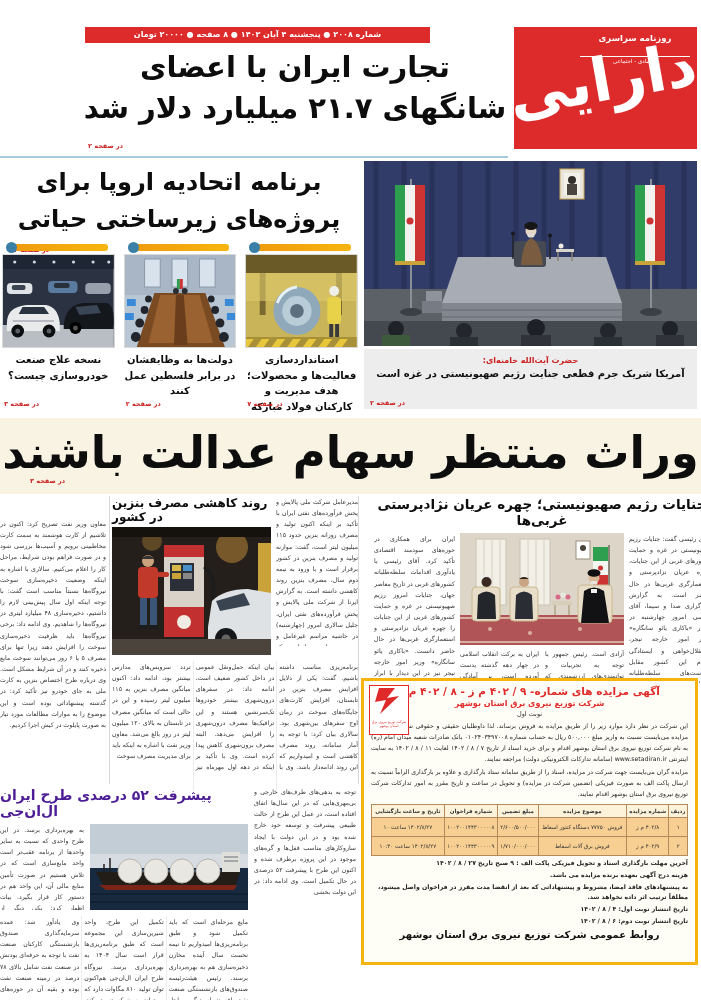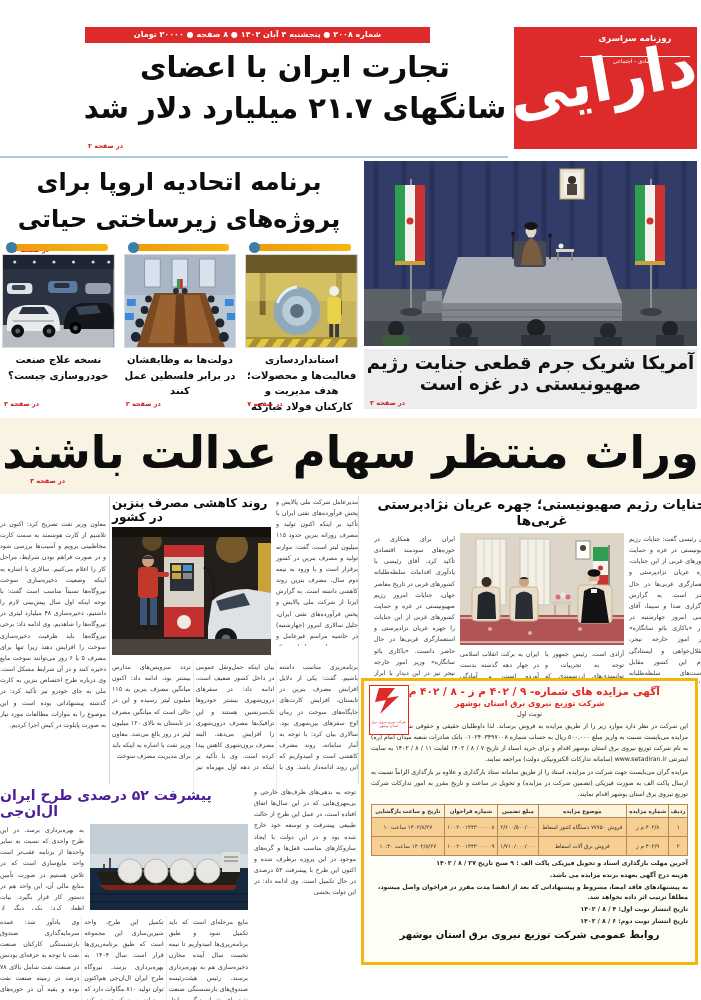--- a/index.html
+++ b/index.html
@@ -23,21 +23,21 @@
   .lead-pref{left:88px;top:142px;}
   .rule-blue{left:0;top:156px;width:508px;height:2px;background:#a5cbdd;}
   
   .eu{left:0;top:164px;width:358px;text-align:center;font-weight:bold;color:#0d0d0d;
       font-size:24px;line-height:1.55;}
   .eu-pref{left:14px;top:246px;}
   
   .photo-leader{left:364px;top:161px;width:333px;height:185px;}
   .leader-box{left:364px;top:349px;width:333px;height:60px;background:#ededed;text-align:center;}
   .leader-kicker{font-size:8px;color:#cc2222;font-weight:bold;padding-top:7px;}
-  .leader-title{font-size:18px;font-weight:bold;color:#111;margin-top:3px;}
+  .leader-title{font-size:10px;font-weight:bold;color:#111;margin-top:3px;}
   .leader-pref{position:absolute;left:6px;bottom:2px;}
   
   .cards{left:2px;top:244px;width:356px;height:172px;display:flex;gap:9px;}
   .card{flex:1;display:flex;flex-direction:column;}
   .card-bar{height:7px;margin:0 7px 3px 7px;background:linear-gradient(to left,#f7b50e,#f09a0e);
             border-radius:3px;position:relative;}
   .card-bar::before{content:"";position:absolute;left:-3px;top:-2px;width:11px;height:11px;
             border-radius:50%;background:#3a7fa8;}
   .card-photo{height:92px;border:1px solid #d8d8d8;}
   .card-photo svg{display:block;width:100%;height:100%;}
@@ -188,20 +188,21 @@
     <circle cx="172" cy="167" r="9" fill="#1d2025"></circle>
       <rect x="157" y="174" width="30" height="11" fill="#30343a"></rect>
     <circle cx="244" cy="170" r="8" fill="#23262c"></circle>
       <rect x="230" y="176" width="28" height="9" fill="#2b2f36"></rect>
     <circle cx="306" cy="168" r="8" fill="#1f2328"></circle>
       <rect x="292" y="174" width="28" height="11" fill="#30343a"></rect>
   </svg>
 </div>
 
 <div class="abs leader-box">
+  <div class="leader-kicker">حضرت آیت‌الله خامنه‌ای:</div>
   <div class="leader-title">آمریکا شریک جرم قطعی جنایت رژیم صهیونیستی در غزه است</div>
   <div class="pref leader-pref">در صفحه ۲</div>
 </div>
 
 <div class="abs cards">
   <div class="card">
     <div class="card-bar"></div>
     <div class="card-photo">
       <svg viewBox="0 0 113 92" preserveAspectRatio="none">
         <rect width="113" height="92" fill="#c9b45a"></rect>

